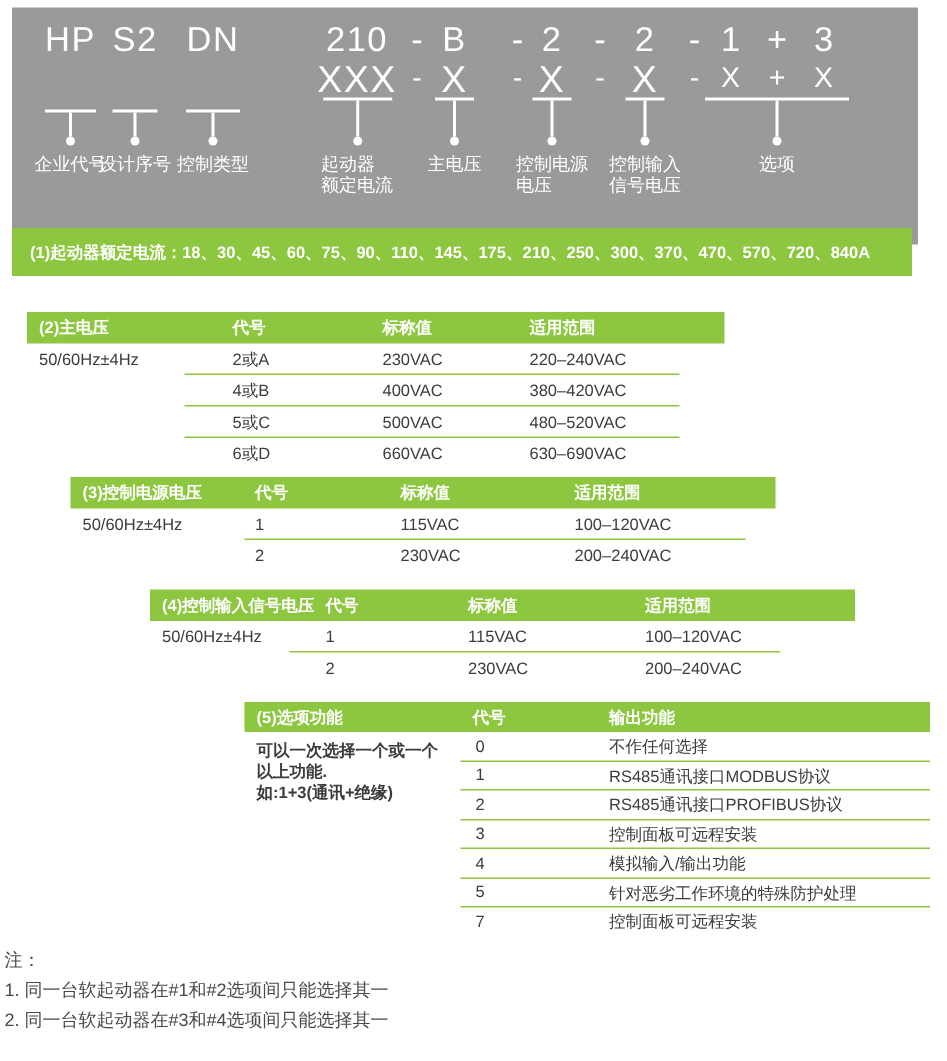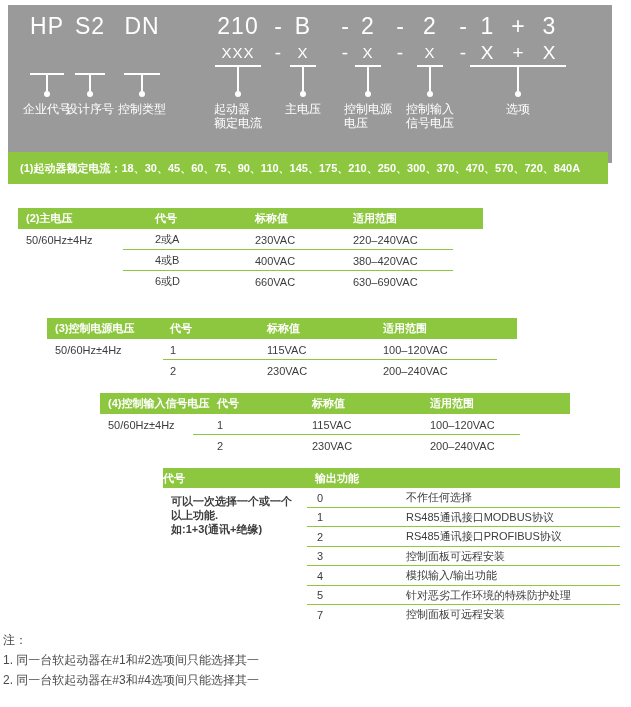--- a/index.html
+++ b/index.html
@@ -11,21 +11,21 @@
   
   .model-box{
     position:absolute;left:8px;top:5px;width:604px;height:158px;
     background:#9a9a9a;color:#fff;
   }
   .grp{
     position:absolute;top:6px;transform:translateX(-50%);
     display:flex;flex-direction:column;align-items:center;
   }
   .val{height:30px;line-height:30px;font-size:23px;letter-spacing:1px;white-space:nowrap;}
-  .mask{height:24px;line-height:24px;font-size:15px;letter-spacing:1px;white-space:nowrap;}
+  .mask{height:24px;line-height:24px;font-size:25px;letter-spacing:1px;white-space:nowrap;}
   .valrow{height:30px;line-height:30px;font-size:23px;display:flex;}
   .maskrow{height:24px;line-height:24px;font-size:19px;display:flex;}
   .tok{width:31px;text-align:center;}
   .bar{height:2px;background:#fff;}
   .grp .stem{width:2px;height:24px;background:#fff;}
   .grp.nomask .bar{margin-top:8px;}
   .grp.nomask .stem{height:16px;}
   .dot{width:6px;height:6px;border-radius:50%;background:#fff;}
   .lbl{
     margin-top:5px;font-size:12px;line-height:14px;
@@ -203,20 +203,26 @@
     <div>2或A</div>
     <div>230VAC</div>
     <div>220–240VAC</div>
   </div>
   <div class="trow sep">
     <div class="c1"></div>
     <div>4或B</div>
     <div>400VAC</div>
     <div>380–420VAC</div>
   </div>
+  <div class="trow sep">
+    <div class="c1"></div>
+    <div>5或C</div>
+    <div>500VAC</div>
+    <div>480–520VAC</div>
+  </div>
   <div class="trow">
     <div class="c1"></div>
     <div>6或D</div>
     <div>660VAC</div>
     <div>630–690VAC</div>
   </div>
 </div>
 
 <div class="tbl t3">
   <div class="thead">
@@ -255,20 +261,21 @@
   <div class="trow">
     <div class="c1"></div>
     <div>2</div>
     <div>230VAC</div>
     <div>200–240VAC</div>
   </div>
 </div>
 
 <div class="tbl t5">
   <div class="thead">
+    <div class="h1">(5)选项功能</div>
     <div>代号</div>
     <div>输出功能</div>
   </div>
   <div class="t5-body">
     <div class="t5-desc">可以一次选择一个或一个
 以上功能.
 如:1+3(通讯+绝缘)</div>
     <div class="t5-rows">
       <div class="trow sep">
         <div class="c1">0</div>

